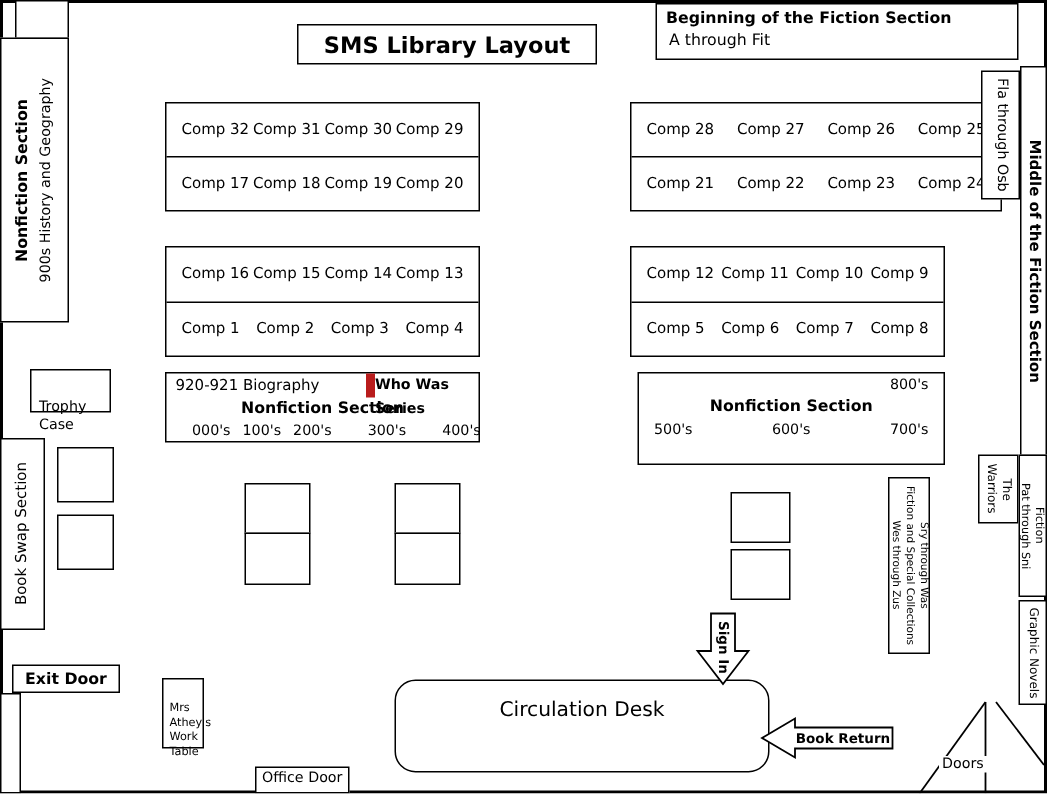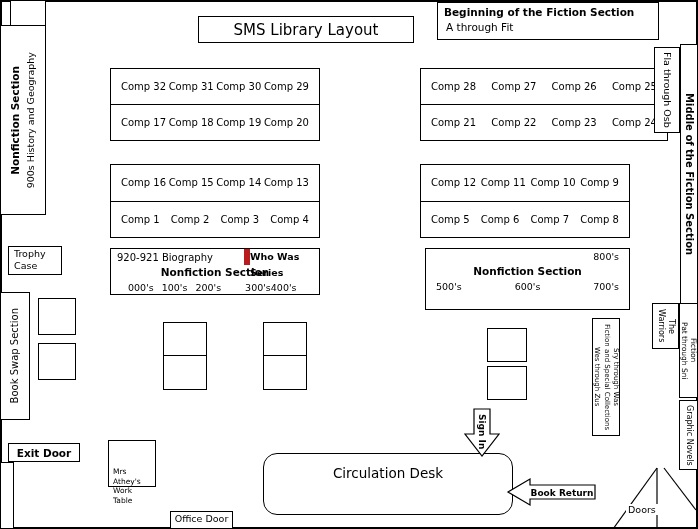--- a/index.html
+++ b/index.html
@@ -21,25 +21,25 @@
   .sq{position:absolute;border:1px solid #000;background:#fff;box-sizing:border-box;}
   svg.abs{position:absolute;}
 </style>
 </head>
 <body>
 
 <div id="canvas">
 
   <div class="box" style="left:10px;top:0;width:36px;height:26px"></div>
 
-  <div class="box ctr" style="left:198px;top:16px;width:216px;height:27px;font-size:15px;font-weight:normal">
+  <div class="box ctr" style="left:198px;top:16px;width:200px;height:27px;font-size:15px;font-weight:bold">
     <span>SMS Library Layout</span>
   </div>
 
-  <div class="box" style="left:437px;top:2px;width:222px;height:38px;padding:3px 6px;font-size:10.5px">
+  <div class="box" style="left:437px;top:2px;width:242px;height:38px;padding:3px 6px;font-size:10.5px">
     <div class="b">Beginning of the Fiction Section</div>
     <div style="margin-top:3px;padding-left:2px">A through Fit</div>
   </div>
 
   <div class="box ctr" style="left:0;top:25px;width:46px;height:190px;gap:3px">
     <div class="vup b" style="font-size:10.5px">Nonfiction Section</div>
     <div class="vup" style="font-size:9.5px">900s History and Geography</div>
   </div>
 
   <div class="box comp-table" style="left:110px;top:52px;width:210px;height:73px">
@@ -106,21 +106,21 @@
     <div class="nf-rowA">
       <div class="nf-bio">920-921 Biography</div>
       <div class="nf-who">Who Was Series</div>
     </div>
     <div class="nf-label">Nonfiction Section</div>
     <div class="nf-decades">
       <span style="margin-left:17px">000's</span>
       <span style="margin-left:8px">100's</span>
       <span style="margin-left:8px">200's</span>
       <span style="margin-left:24px">300's</span>
-      <span style="">400's</span>
+      <span style="margin-left:24px">400's</span>
     </div>
   </div>
 
   <div class="box" style="left:425px;top:248px;width:205px;height:62px">
     <div style="height:15px;font-size:9.5px;text-align:right;padding-right:10px;line-height:15px">800's</div>
     <div class="nf-label">Nonfiction Section</div>
     <div class="nf-decades" style="justify-content:space-between;padding:0 10px">
       <span>500's</span>
       <span>600's</span>
       <span>700's</span>
@@ -146,21 +146,21 @@
     <div class="vrl" style="font-size:7.5px;line-height:1.25">
       <div>Fiction</div>
       <div>Pat through Sni</div>
     </div>
   </div>
 
   <div class="box ctr" style="left:679px;top:400px;width:19px;height:70px">
     <div class="vrl" style="font-size:8px">Graphic Novels</div>
   </div>
 
-  <div class="box" style="left:8px;top:246px;width:54px;height:29px;font-size:9.5px;padding:1px 0 0 5px;line-height:1.25">
+  <div class="box" style="left:20px;top:246px;width:54px;height:29px;font-size:9.5px;padding:19px 0 0 5px;line-height:1.25">
     <span>Trophy Case</span>
   </div>
 
   <div class="box ctr" style="left:0;top:292px;width:30px;height:128px">
     <div class="vup" style="font-size:10px">Book Swap Section</div>
   </div>
 
   <div class="sq" style="left:38px;top:298px;width:38px;height:37px"></div>
   <div class="sq" style="left:38px;top:343px;width:38px;height:37px"></div>
   <div class="sq" style="left:163px;top:322px;width:44px;height:34px"></div>
@@ -176,21 +176,21 @@
       <div>Fiction and Special Collections</div>
       <div>Wes through Zus</div>
     </div>
   </div>
 
   <div class="box ctr b" style="left:8px;top:443px;width:72px;height:19px;font-size:10.5px">
     <span>Exit Door</span>
   </div>
   <div class="box" style="left:0;top:462px;width:14px;height:67px"></div>
 
-  <div class="box" style="left:108px;top:440px;width:48px;height:47px;font-size:7.5px;line-height:1.3;padding:16px 0 0 4px;white-space:pre-line">
+  <div class="box" style="left:108px;top:452px;width:28px;height:47px;font-size:7.5px;line-height:1.3;padding:4px 0 0 4px;white-space:pre-line">
     <span>Mrs
 Athey's
 Work
 Table</span>
   </div>
 
   <div class="box" style="left:170px;top:511px;width:63px;height:18px;font-size:9.5px;text-align:center;padding-top:1px">
     <span>Office Door</span>
   </div>
 

